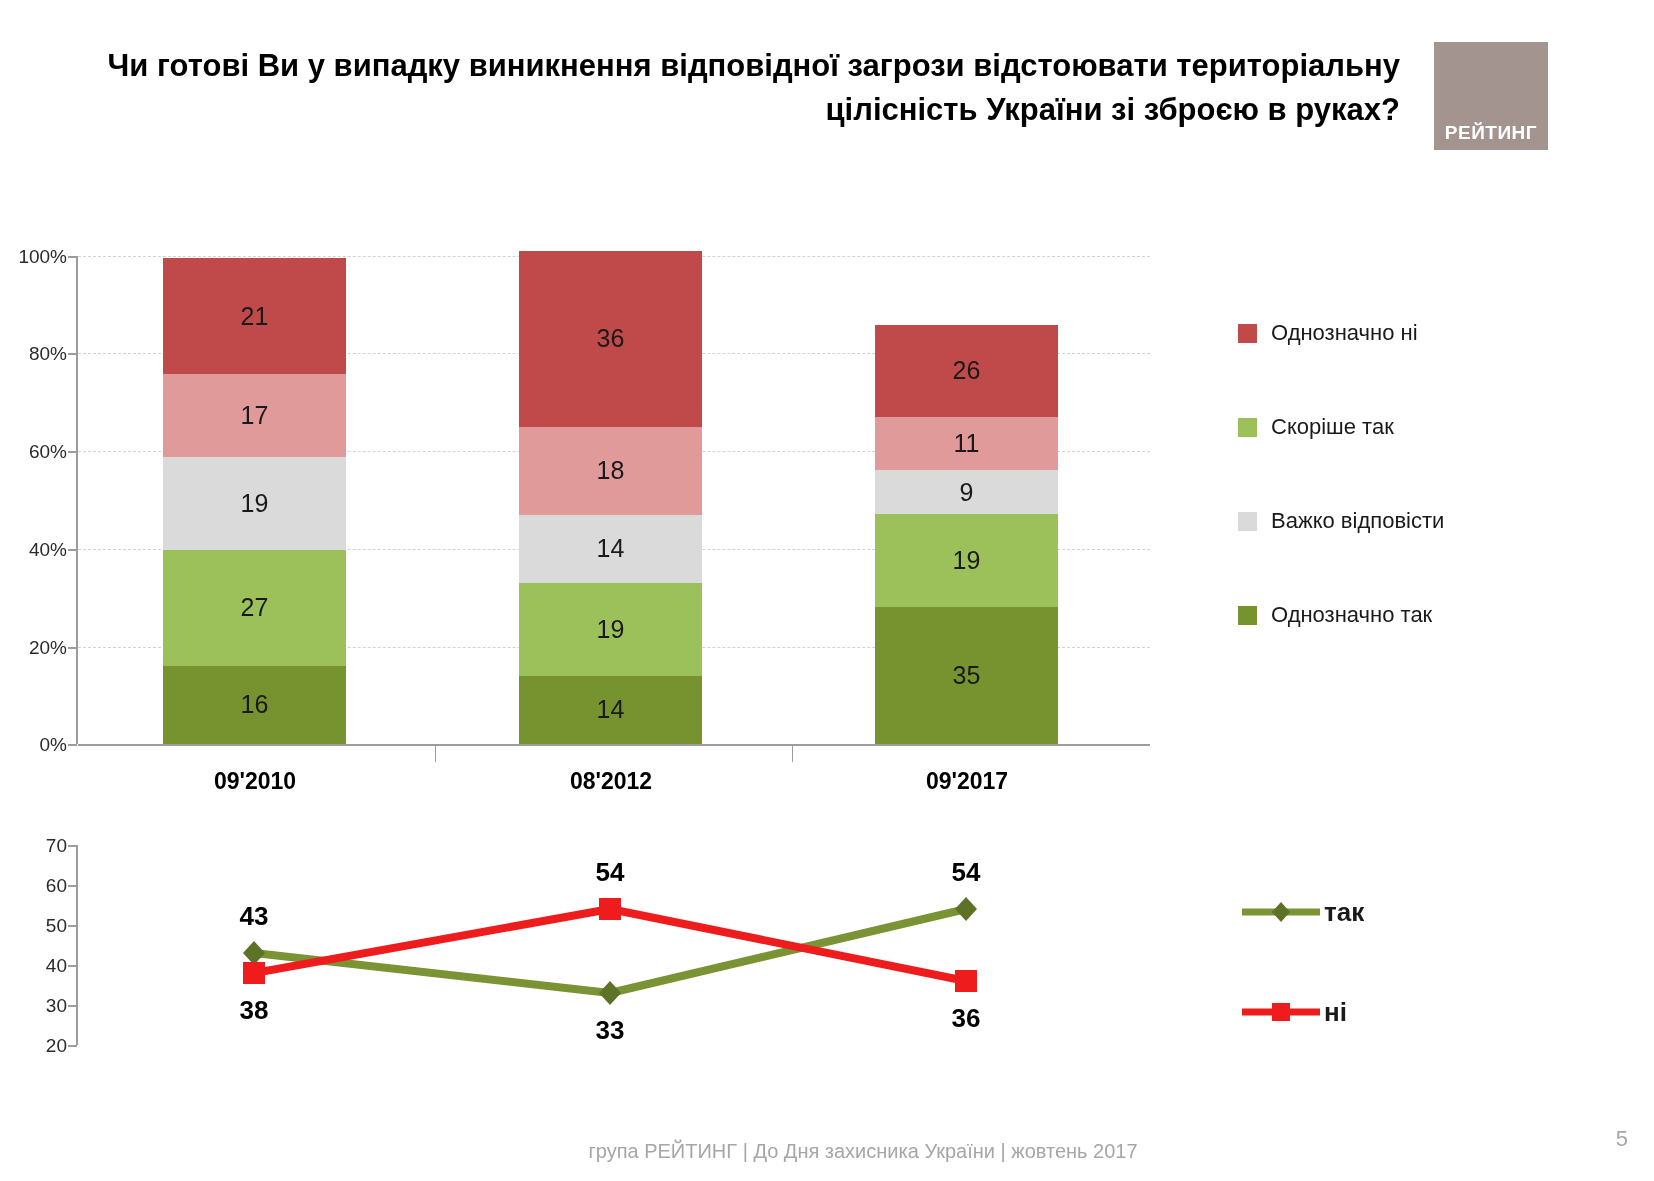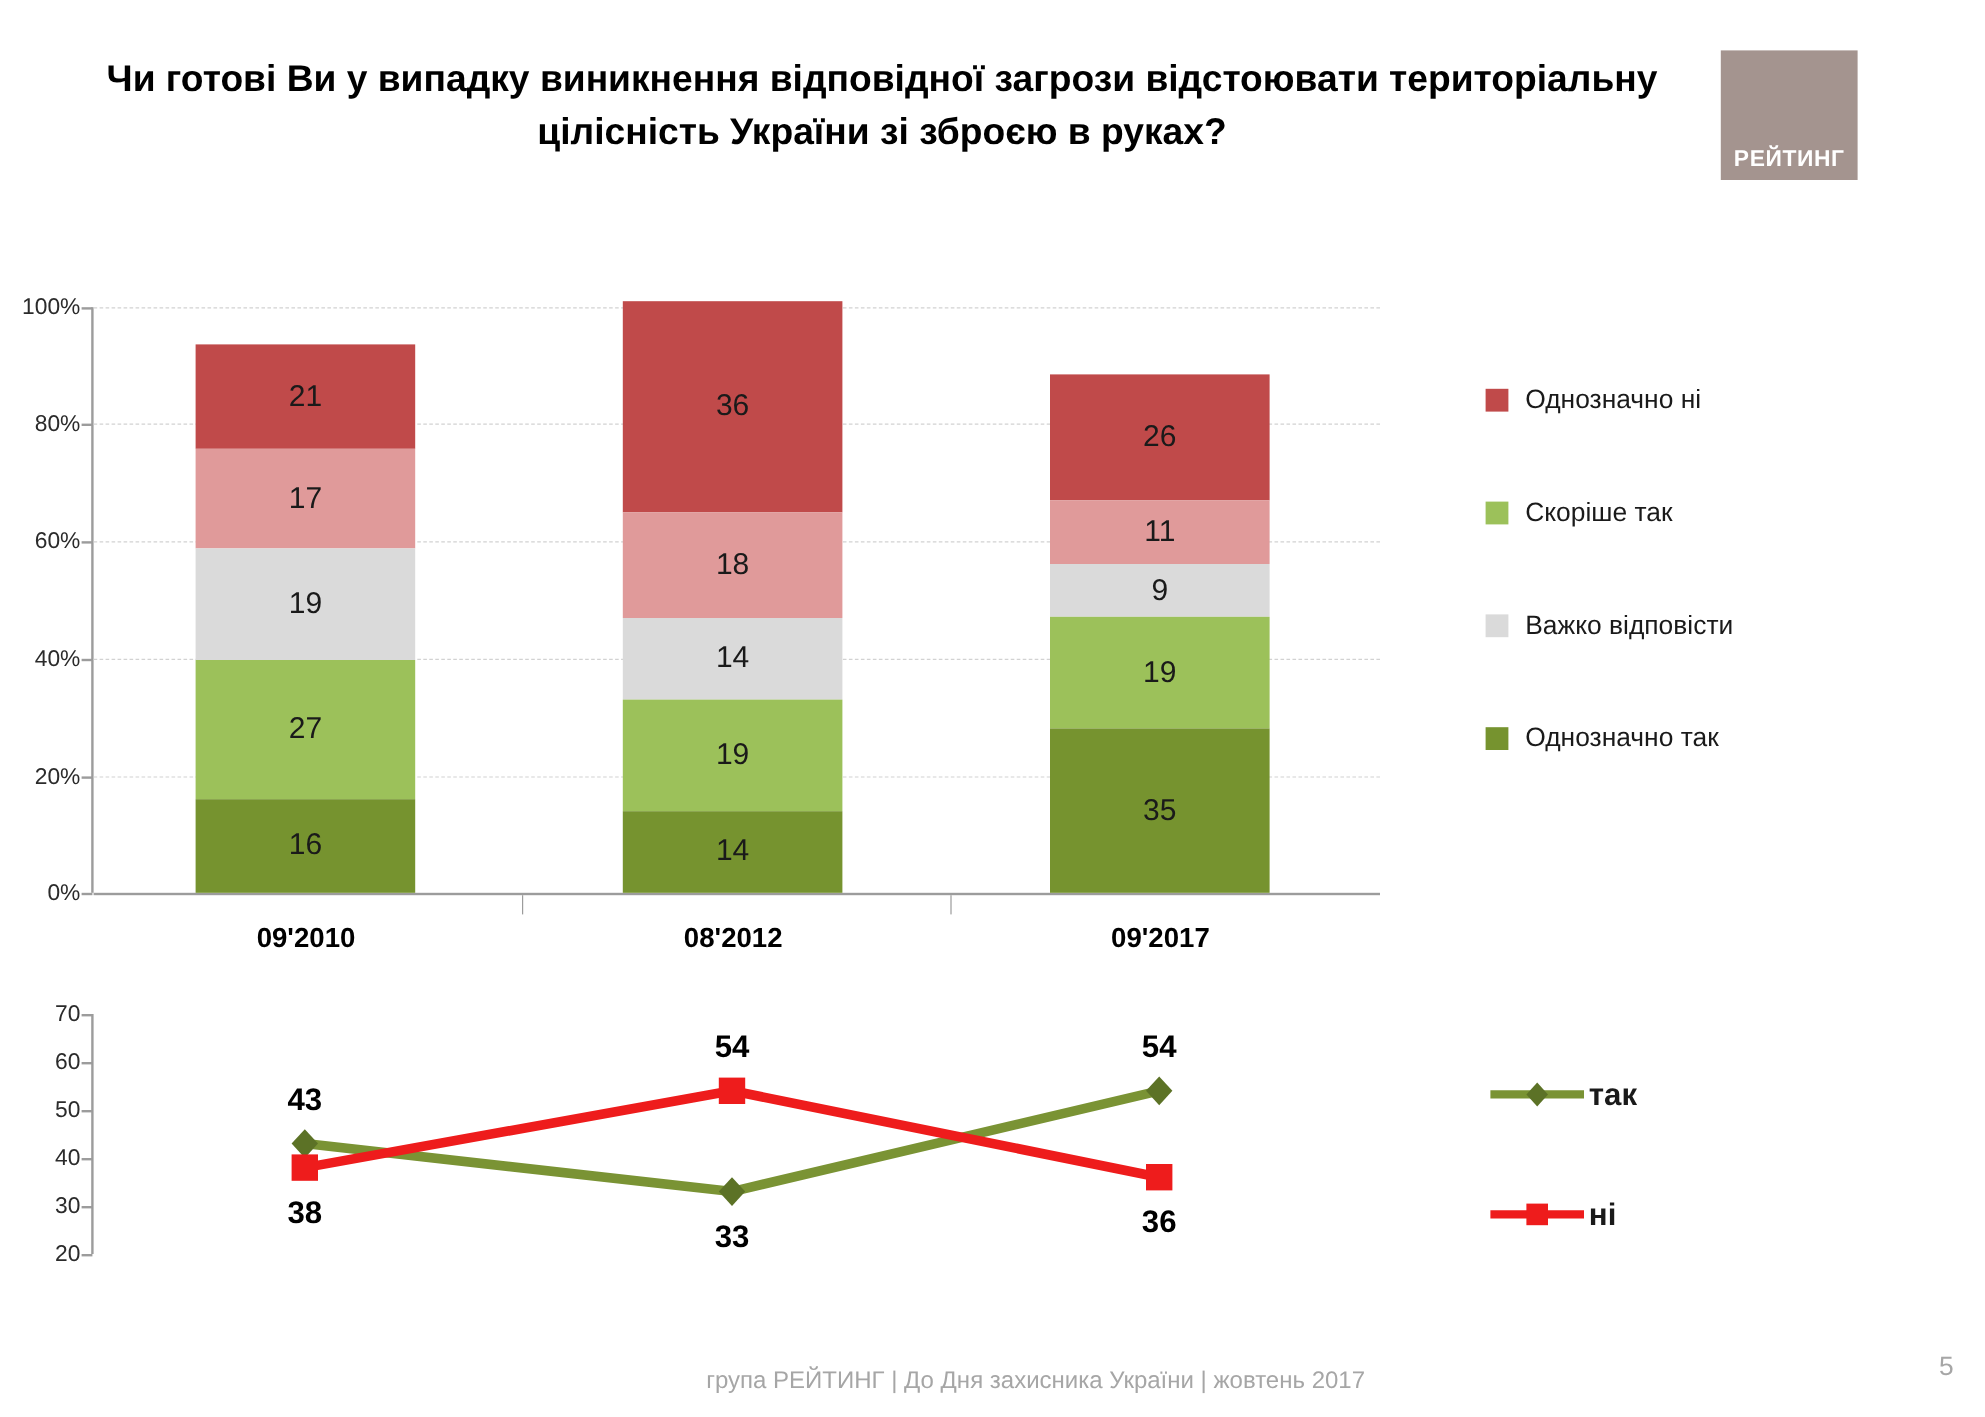--- a/index.html
+++ b/index.html
@@ -35,21 +35,21 @@
     font-size: 19px;
     letter-spacing: 0.5px;
   }
 
   
   #title {
     position: absolute;
     left: 70px;
     top: 44px;
     width: 1330px;
-    text-align: center;
+    text-align: right;
     font-size: 31px;
     font-weight: bold;
     line-height: 1.42;
     color: #000000;
   }
 
   
   #stack-chart {
     position: absolute;
     left: 0px;
@@ -275,21 +275,21 @@
   <div class="gridline" style="top:399px;"></div>
   <div class="y-axis-label" style="top:400px;">20%</div>
 
   <div class="axis-tick" style="top:496px;"></div>
   <div class="y-axis-label" style="top:497px;">0%</div>
 
   <div class="cat-tick" style="left:435px;"></div>
   <div class="cat-tick" style="left:792px;"></div>
 
   <div class="bar-group" id="bar-group-0" style="left:163px;">
-      <div class="bar-seg" style="height: 87px; background: rgb(192, 74, 74);">
+      <div class="bar-seg" style="height: 116px; background: rgb(192, 74, 74);">
         <span>21</span>
       </div>
       <div class="bar-seg" style="height: 82.96px; background: rgb(224, 154, 154);">
         <span>17</span>
       </div>
       <div class="bar-seg" style="height: 92.72px; background: rgb(218, 218, 218);">
         <span>19</span>
       </div>
       <div class="bar-seg" style="height: 116px; background: rgb(156, 193, 90);">
         <span>27</span>
@@ -309,21 +309,21 @@
         <span>14</span>
       </div>
       <div class="bar-seg" style="height: 92.72px; background: rgb(156, 193, 90);">
         <span>19</span>
       </div>
       <div class="bar-seg" style="height: 68.32px; background: rgb(118, 147, 47);">
         <span>14</span>
       </div>
     </div>
   <div class="bar-group" id="bar-group-2" style="left:875px;">
-      <div class="bar-seg" style="height: 105px; background: rgb(192, 74, 74);">
+      <div class="bar-seg" style="height: 92px; background: rgb(192, 74, 74);">
         <span>26</span>
       </div>
       <div class="bar-seg" style="height: 53.68px; background: rgb(224, 154, 154);">
         <span>11</span>
       </div>
       <div class="bar-seg" style="height: 43.92px; background: rgb(218, 218, 218);">
         <span>9</span>
       </div>
       <div class="bar-seg" style="height: 92.72px; background: rgb(156, 193, 90);">
         <span>19</span>

